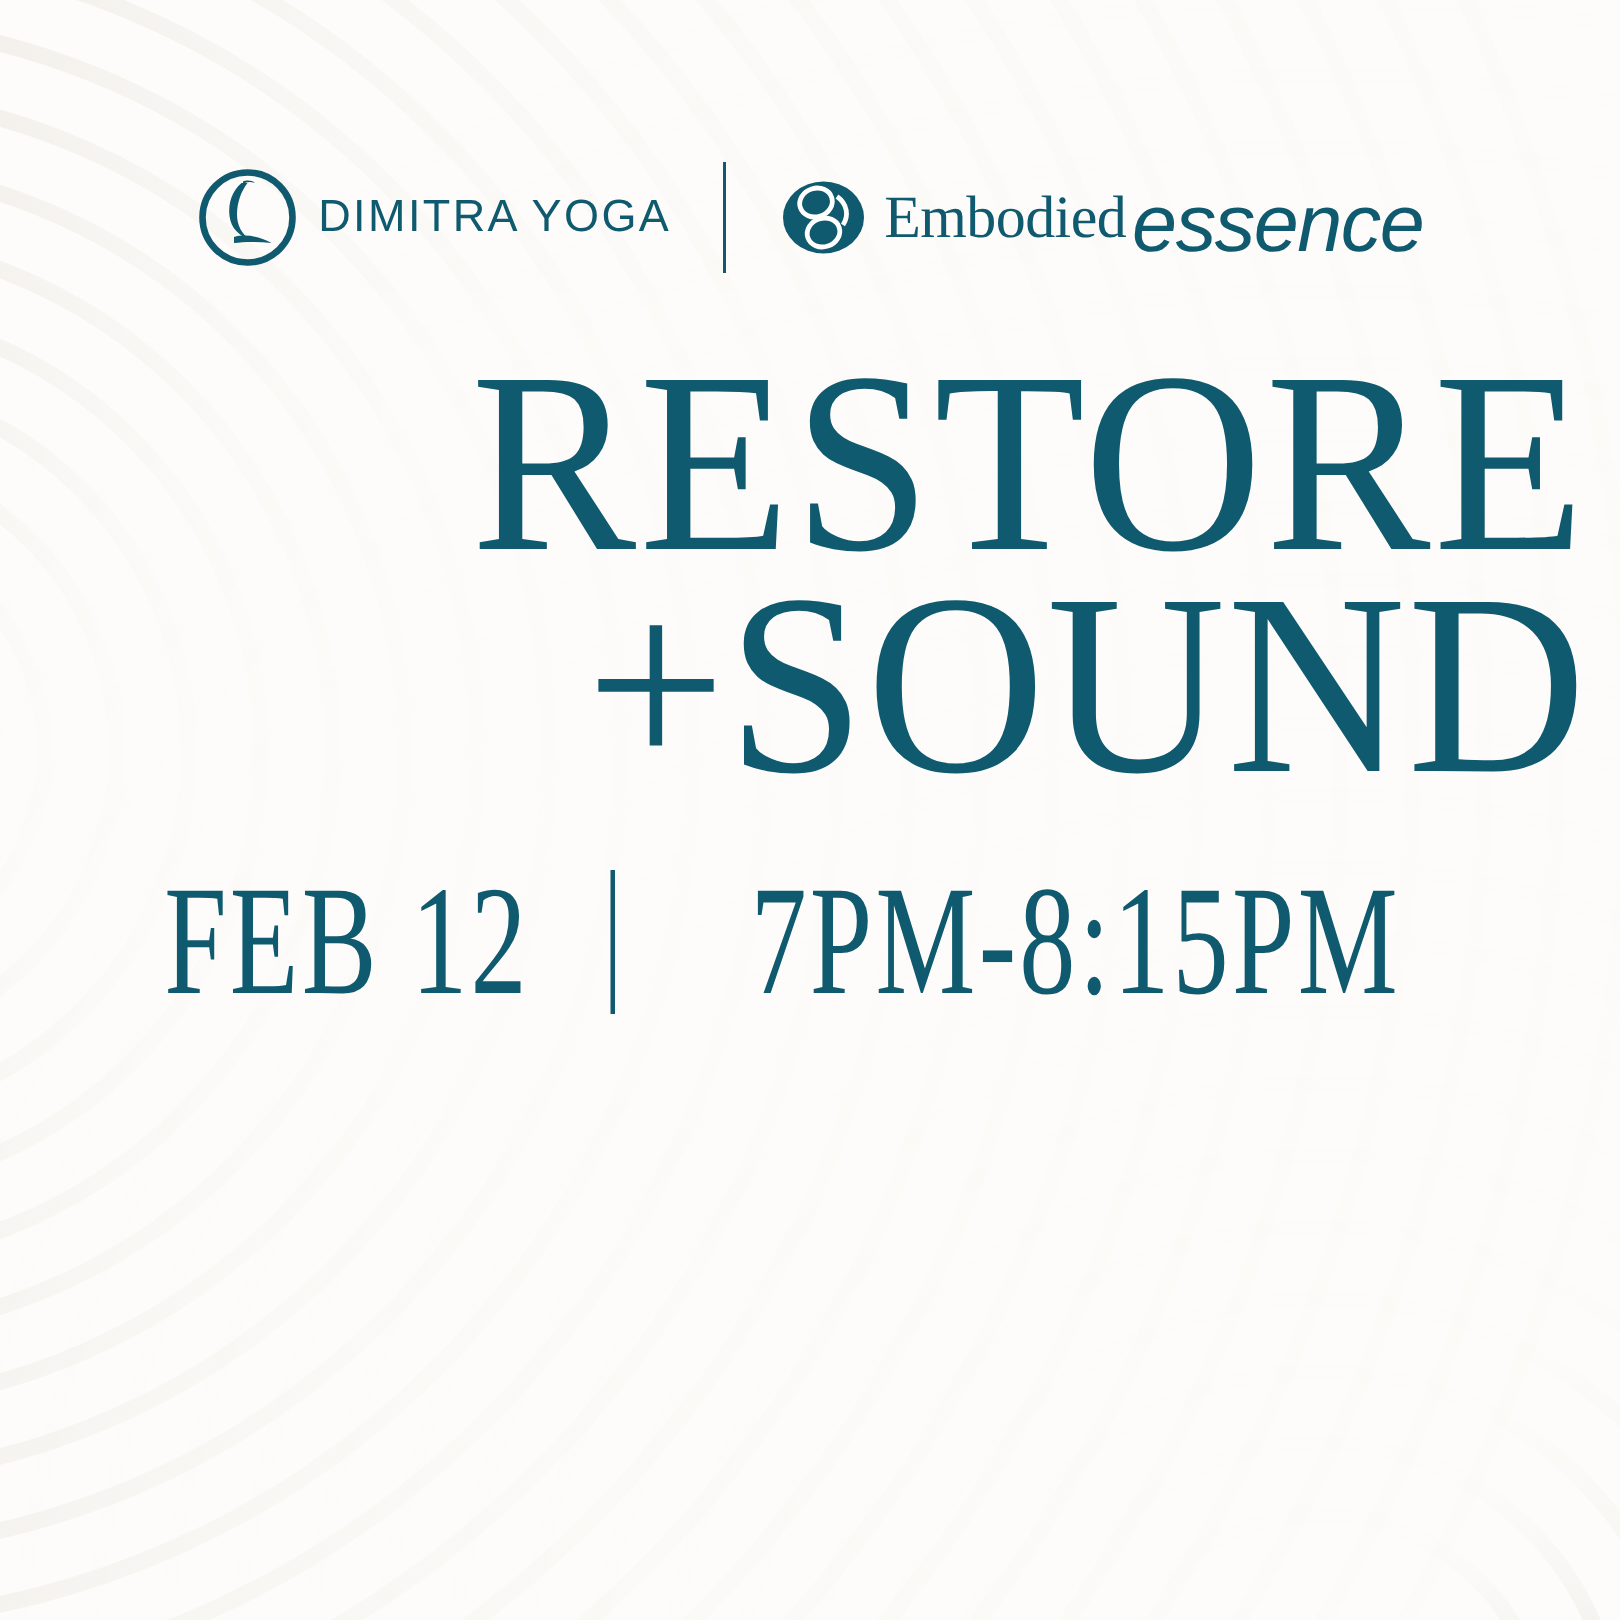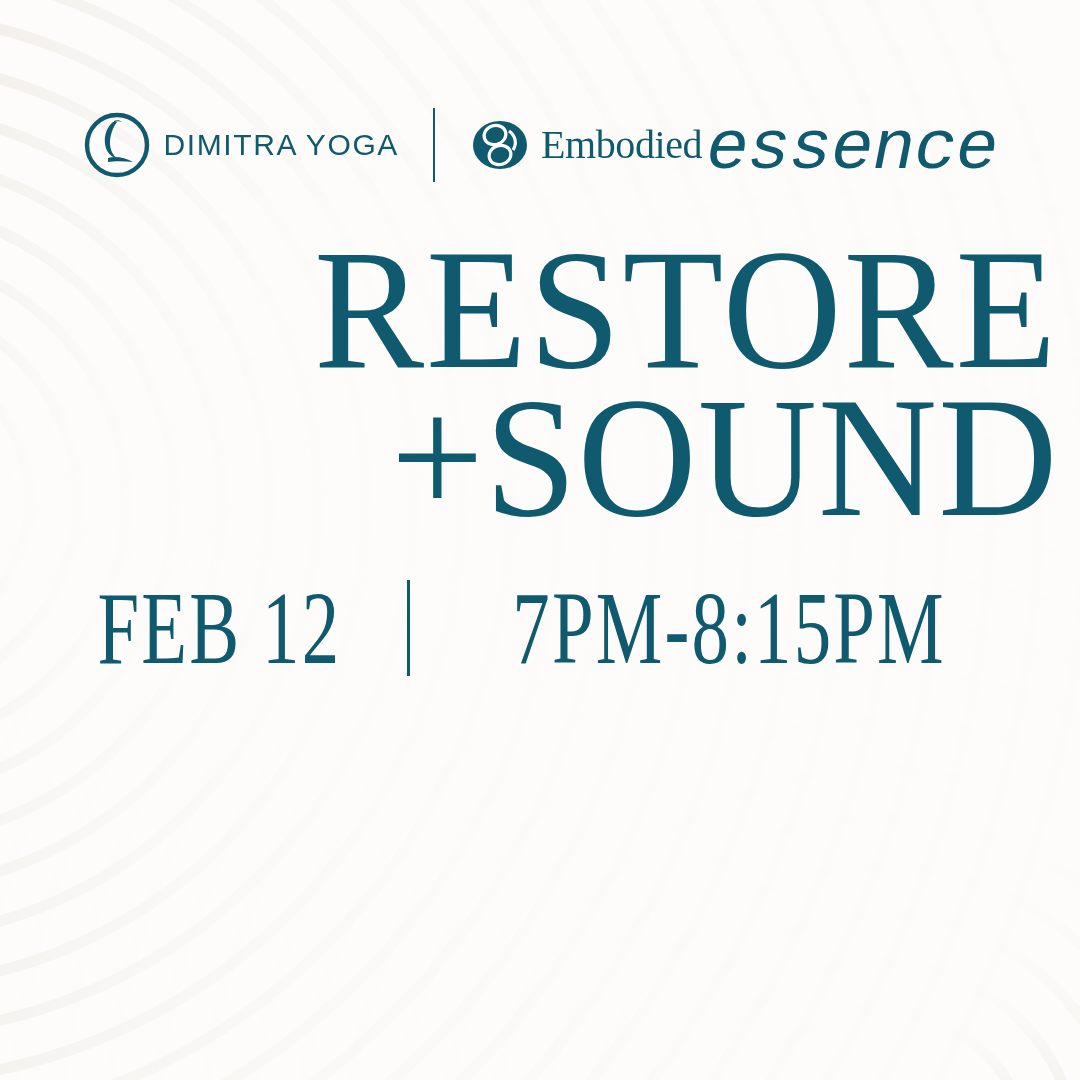--- a/index.html
+++ b/index.html
@@ -55,23 +55,23 @@
   .embodied-word{
     font-family:"Liberation Serif",serif;
     font-size:40px;
     font-weight:400;
     color:#0f5a6e;
     line-height:1;
     white-space:nowrap;
     letter-spacing:-0.4px;
   }
   .essence-word{
-    font-family:Liberation Mono, monospace;
+    font-family:Liberation Sans, sans-serif;
     font-style:italic;
-    font-size:71px;
+    font-size:54px;
     font-weight:400;
     color:#0f5a6e;
     line-height:1;
     white-space:nowrap;
     margin-left:-6px;
     position:relative;
     top:4px;
     letter-spacing:-1px;
   }
 
@@ -105,21 +105,21 @@
   }
 
   
   .datetime{
     position:absolute;
     top:576px;left:0;right:0;
     text-align:center;
     display:flex;
     align-items:center;
     justify-content:center;
-    gap:12px;
+    gap:0;
   }
   .dt-text{
     font-family:"Liberation Serif",serif;
     font-weight:400;
     font-size:104px;
     line-height:1;
     color:#0f5a6e;
     white-space:nowrap;
     transform:scaleX(0.72);
     letter-spacing:3px;

